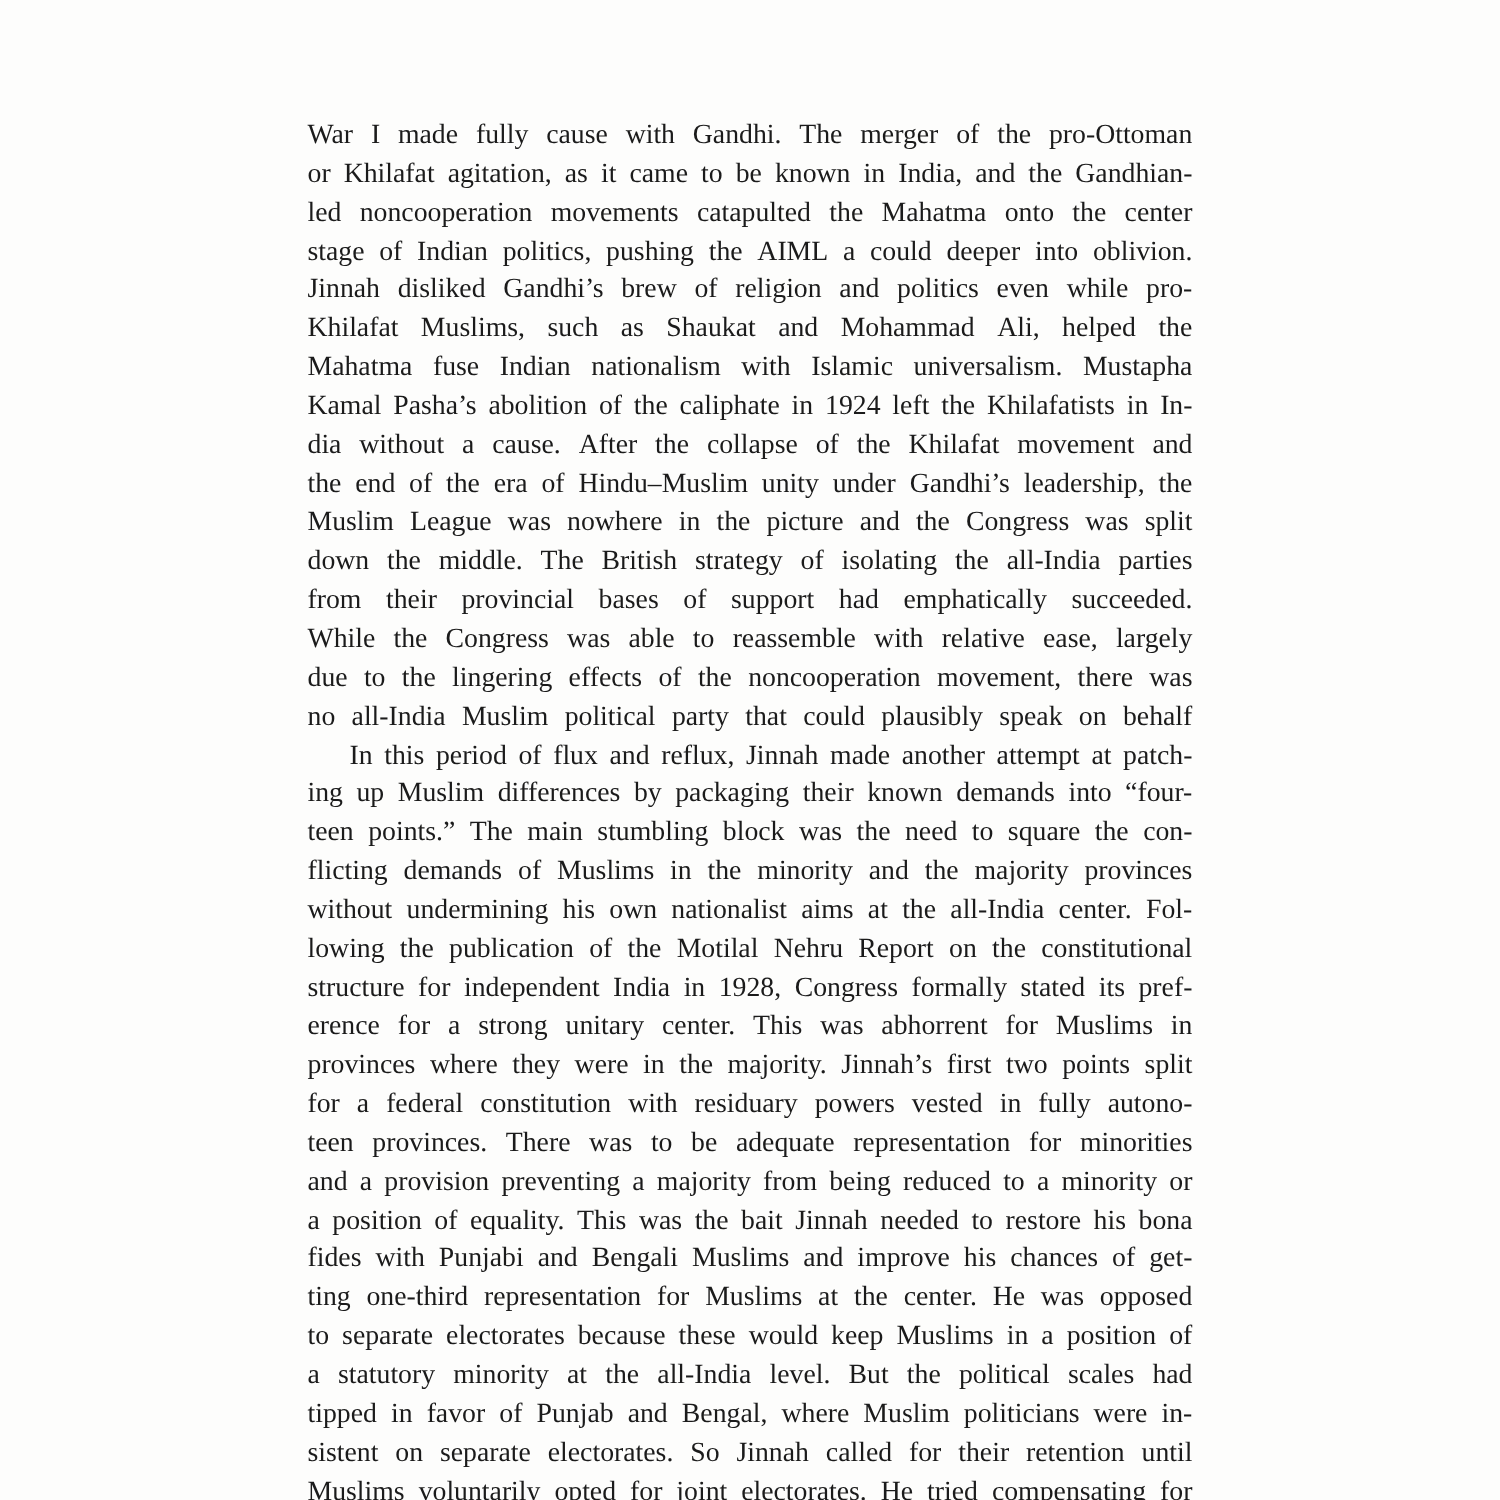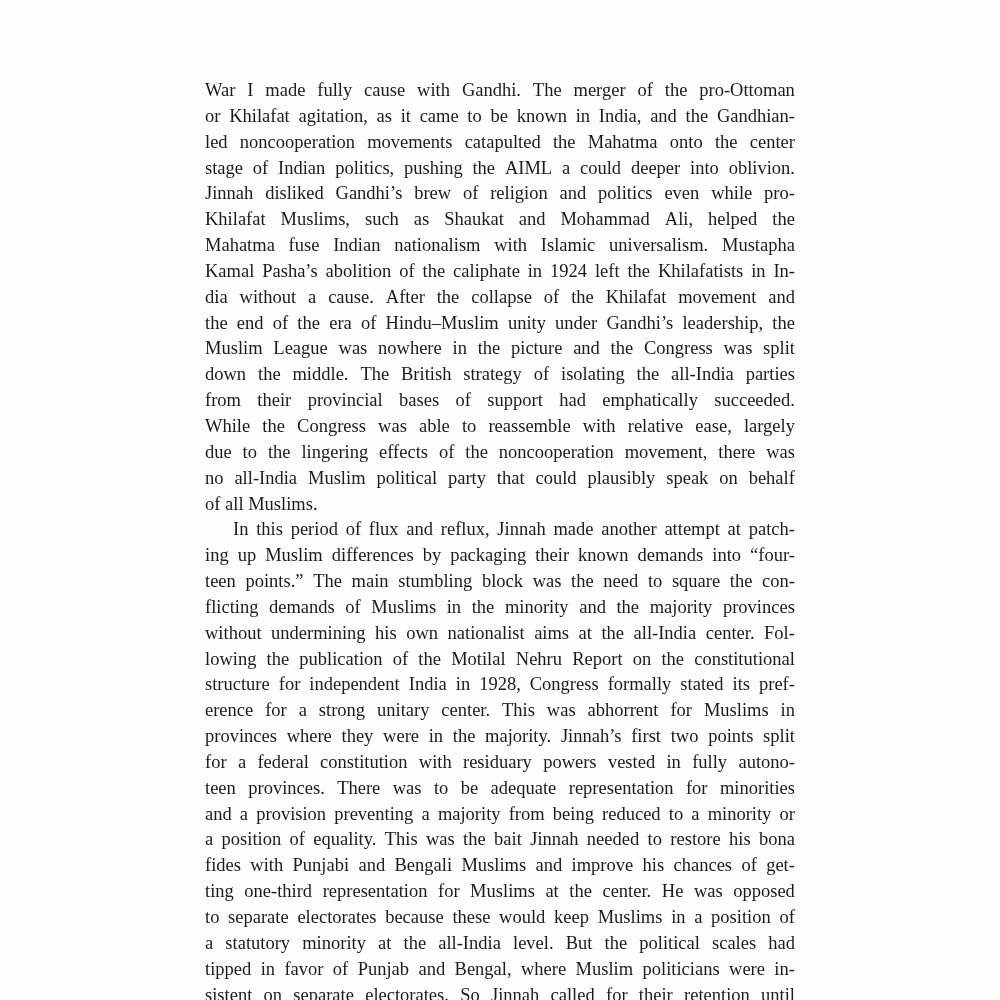--- a/index.html
+++ b/index.html
@@ -227,21 +227,20 @@
           <span>Muslim</span>
           <span>political</span>
           <span>party</span>
           <span>that</span>
           <span>could</span>
           <span>plausibly</span>
           <span>speak</span>
           <span>on</span>
           <span>behalf</span>
         </div>
-        <div class="line plain">of all Muslims.</div>
       </div>
     <div class="paragraph">
         <div class="line indent">
           <span>In</span>
           <span>this</span>
           <span>period</span>
           <span>of</span>
           <span>flux</span>
           <span>and</span>
           <span>reflux,</span>

